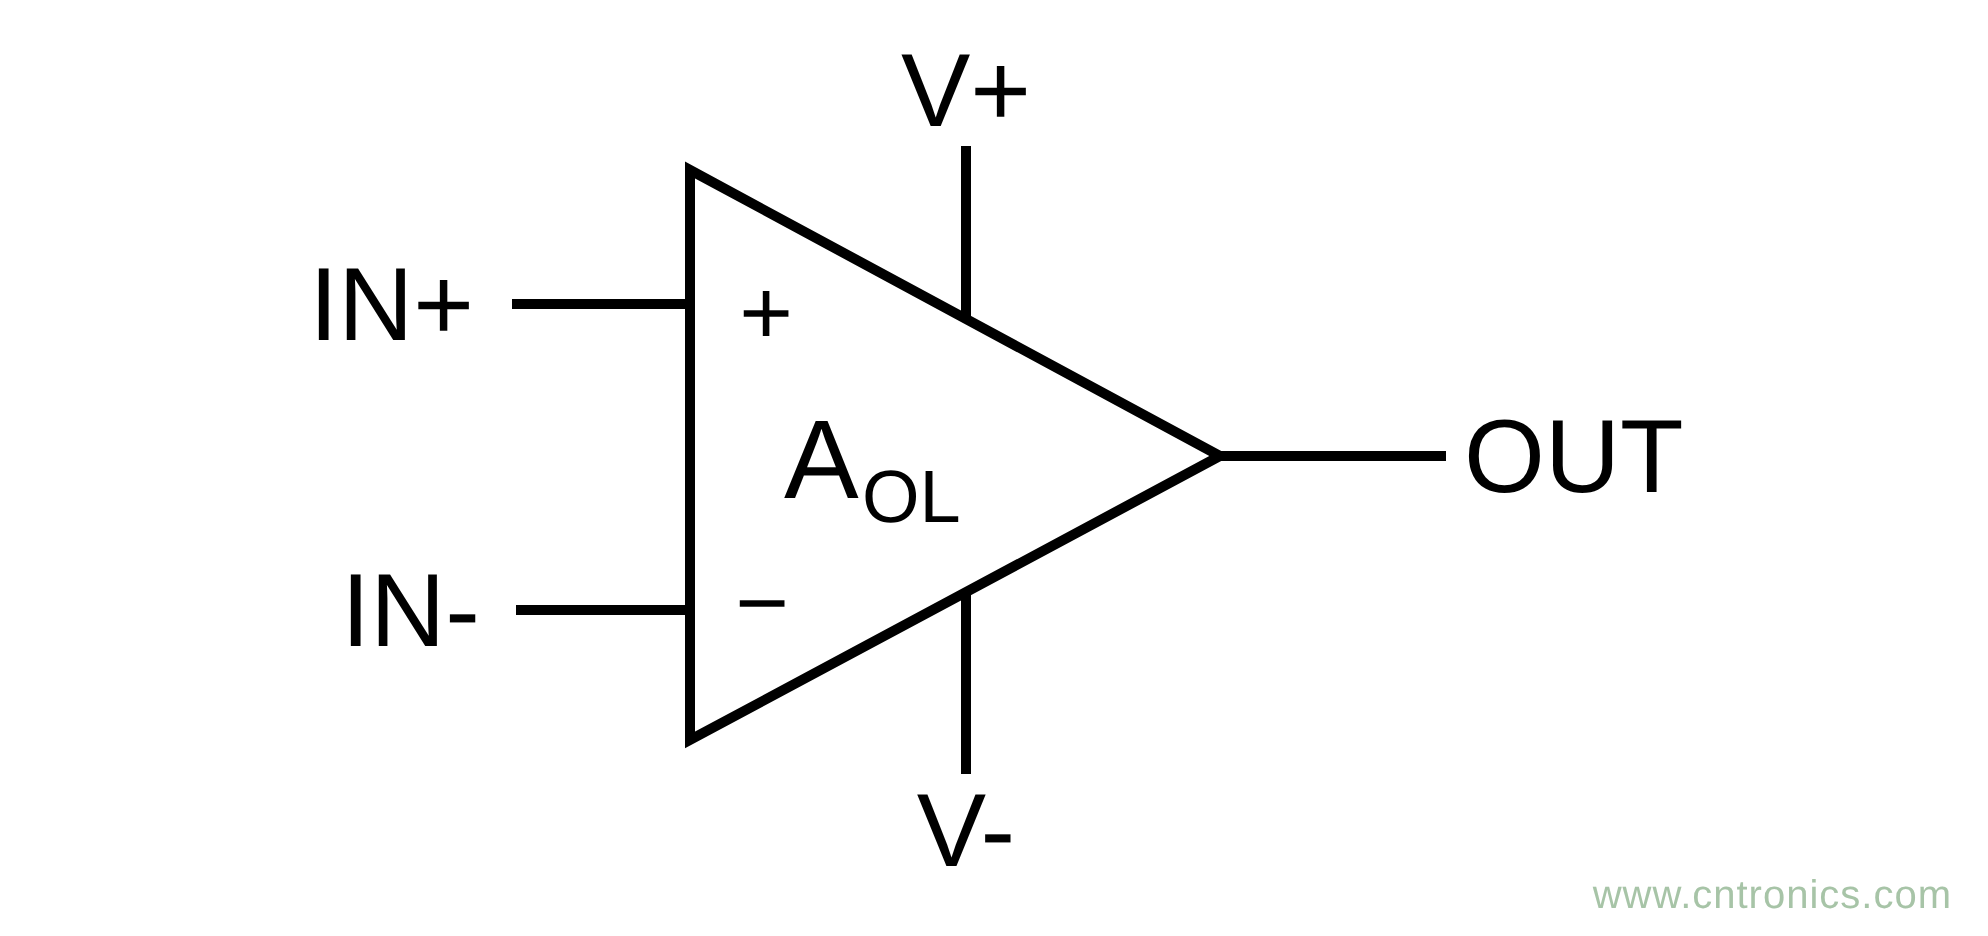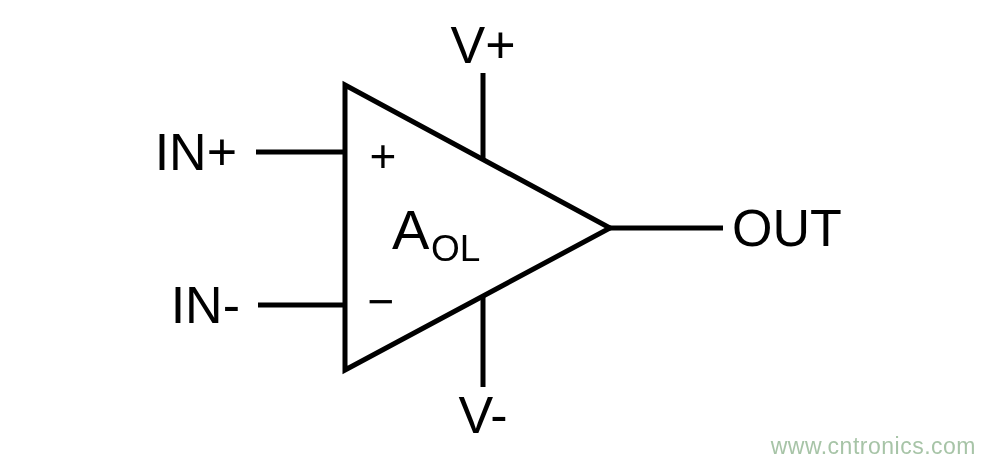--- a/index.html
+++ b/index.html
@@ -60,21 +60,21 @@
   .gain-sub {
     fill: var(--line);
     font-family: "Liberation Sans", sans-serif;
     font-size: 37px;
     font-weight: 400;
   }
   .watermark {
     position: absolute;
     right: 18px;
     bottom: 8px;
-    font-size: 23px;
+    font-size: 20px;
     color: var(--watermark);
     font-family: "Liberation Sans", sans-serif;
     letter-spacing: 0.5px;
     text-align: right;
   }
 </style>
 </head>
 <body>
 
 <div class="canvas">

